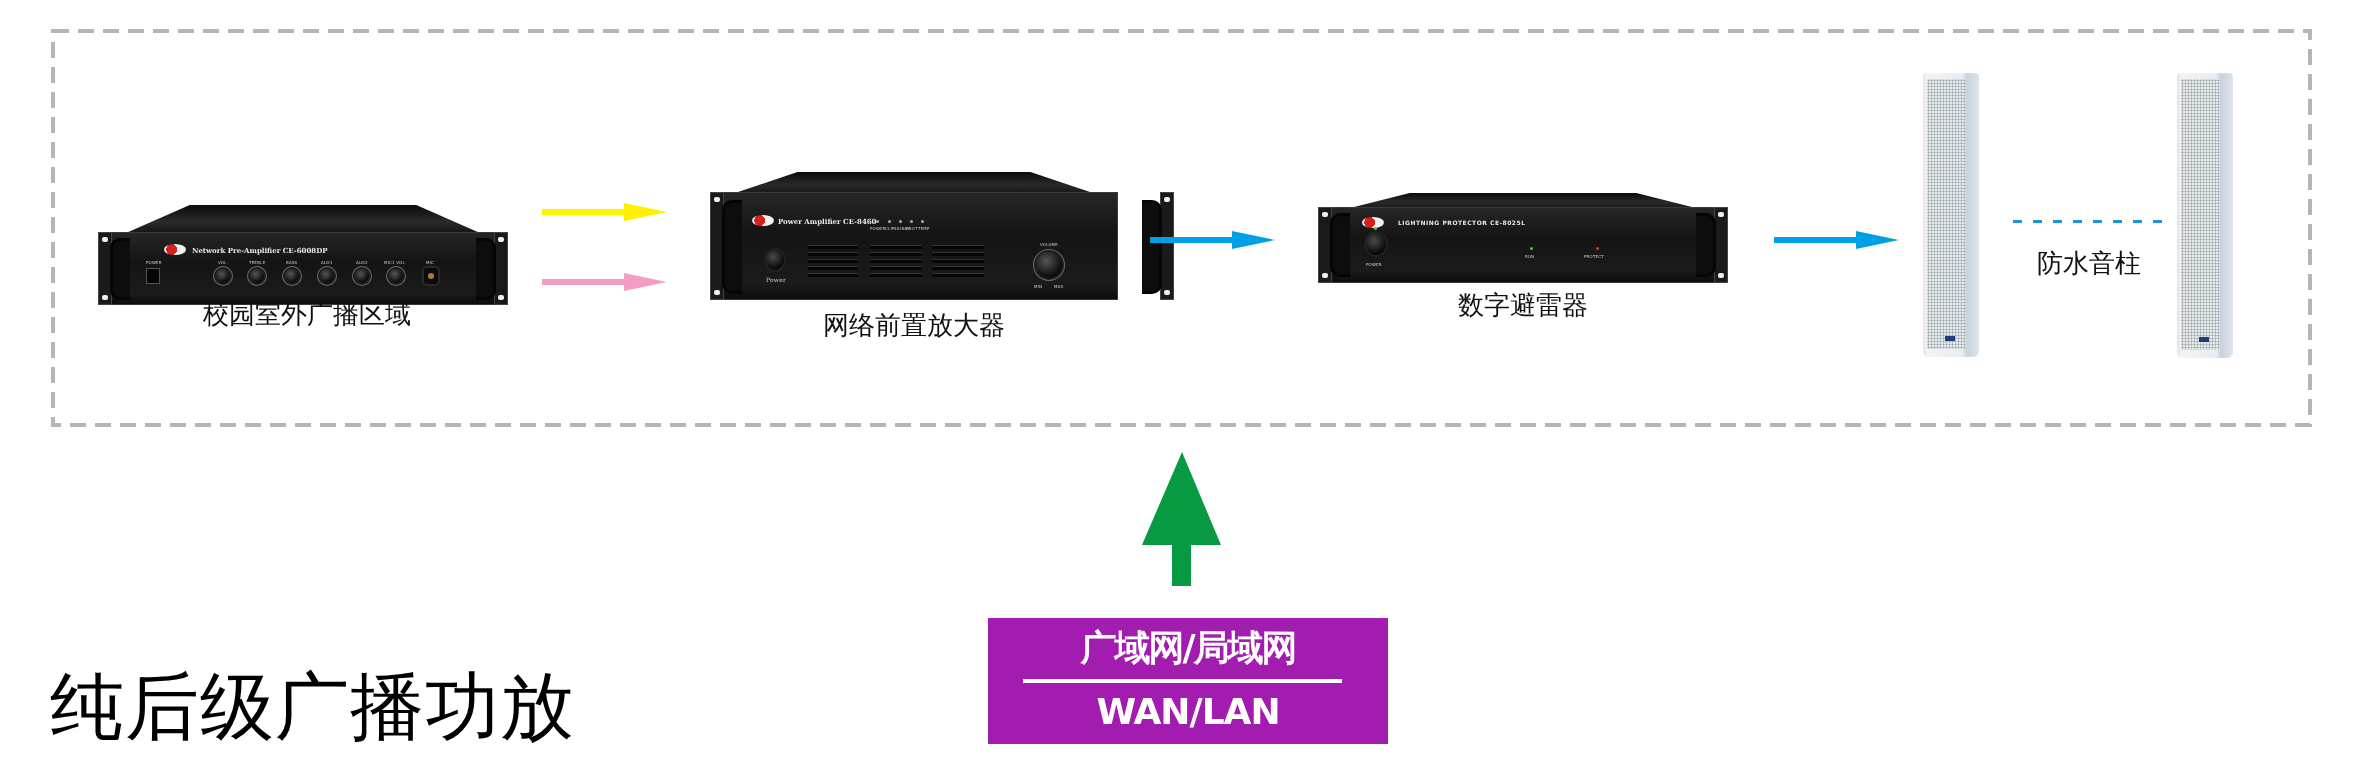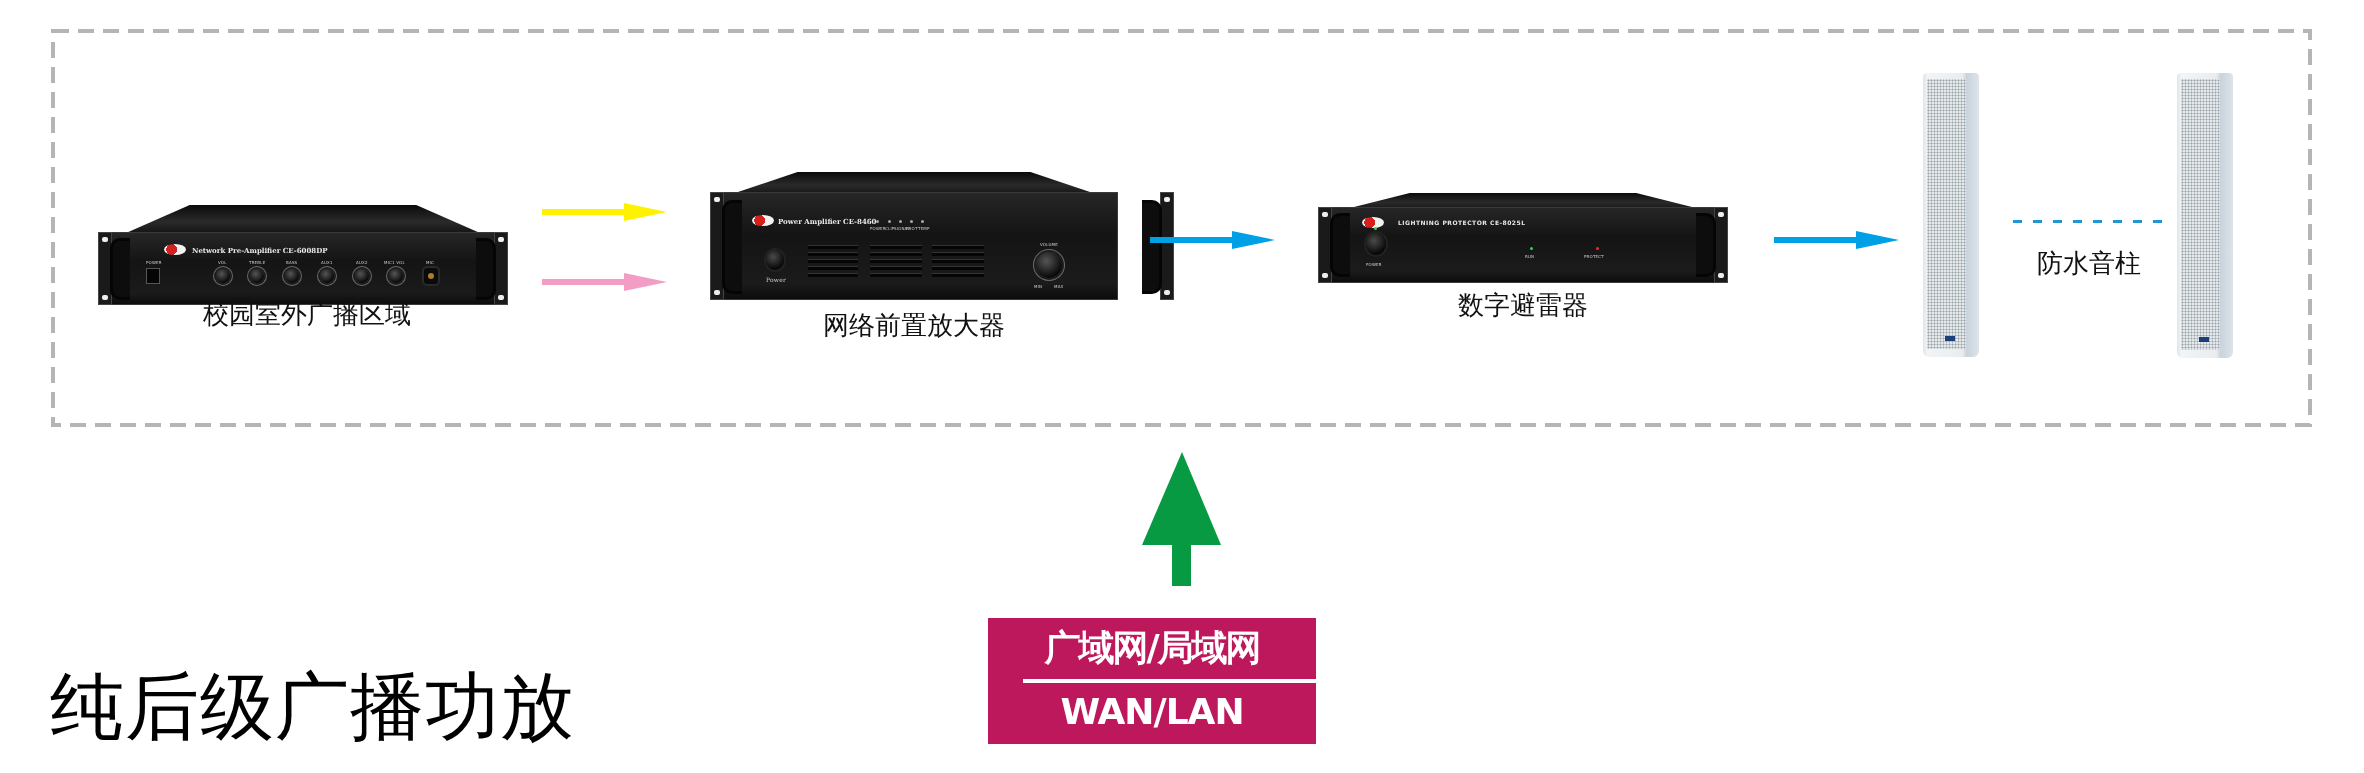--- a/index.html
+++ b/index.html
@@ -56,21 +56,21 @@
   .speaker .grille { position: absolute; left: 4px; top: 6px; bottom: 8px; width: 70%;
                      background-color: #e4e8eb;
                      background-image: radial-gradient(circle, #9aa3aa 0.8px, transparent 1.2px);
                      background-size: 3px 3px; }
   .speaker .badge { position: absolute; bottom: 16px; left: 40%; width: 10px; height: 5px; background: #1c3f7a; }
   .dotline { position: absolute; height: 3px;
              background-image: linear-gradient(90deg, #1e96d7 0 9px, transparent 9px 20px);
              background-size: 20px 3px; }
 
   
-  .wanbox { position: absolute; left: 988px; top: 618px; width: 328px; height: 126px; background: #be185d; }
+  .wanbox { position: absolute; left: 988px; top: 618px; width: 400px; height: 126px; background: #a21caf; }
   .wan-cn { position: absolute; left: 0; width: 100%; top: 12px; text-align: center; color: #fff;
             font-family: "DejaVu Sans", sans-serif; font-weight: bold; font-size: 36px; letter-spacing: -2px;
             line-height: 1; }
   .wan-rule { position: absolute; left: 35px; width: 319px; top: 61px; height: 4px; background: #fff; }
   .wan-en { position: absolute; left: 0; width: 100%; top: 76px; text-align: center; color: #fff;
             font-family: "DejaVu Sans", sans-serif; font-weight: bold; font-size: 36px; line-height: 1;
             letter-spacing: -1px; }
 
   .zone-title { position: absolute; left: 50px; top: 669px; font-size: 74px; color: #000; line-height: 1;
                 letter-spacing: 1px; white-space: nowrap; font-family: "DejaVu Sans", sans-serif; }

